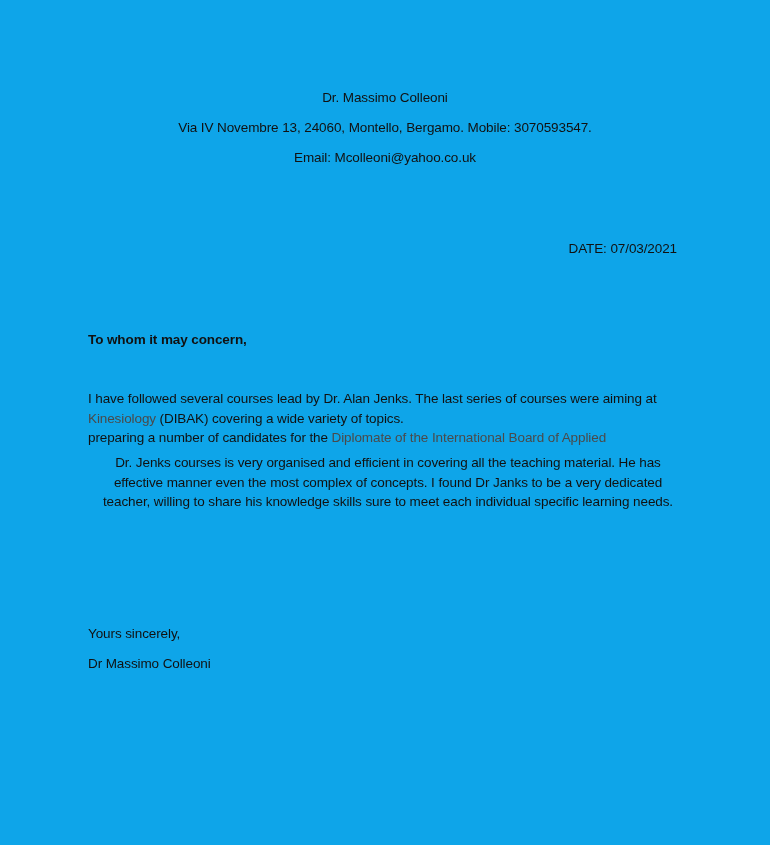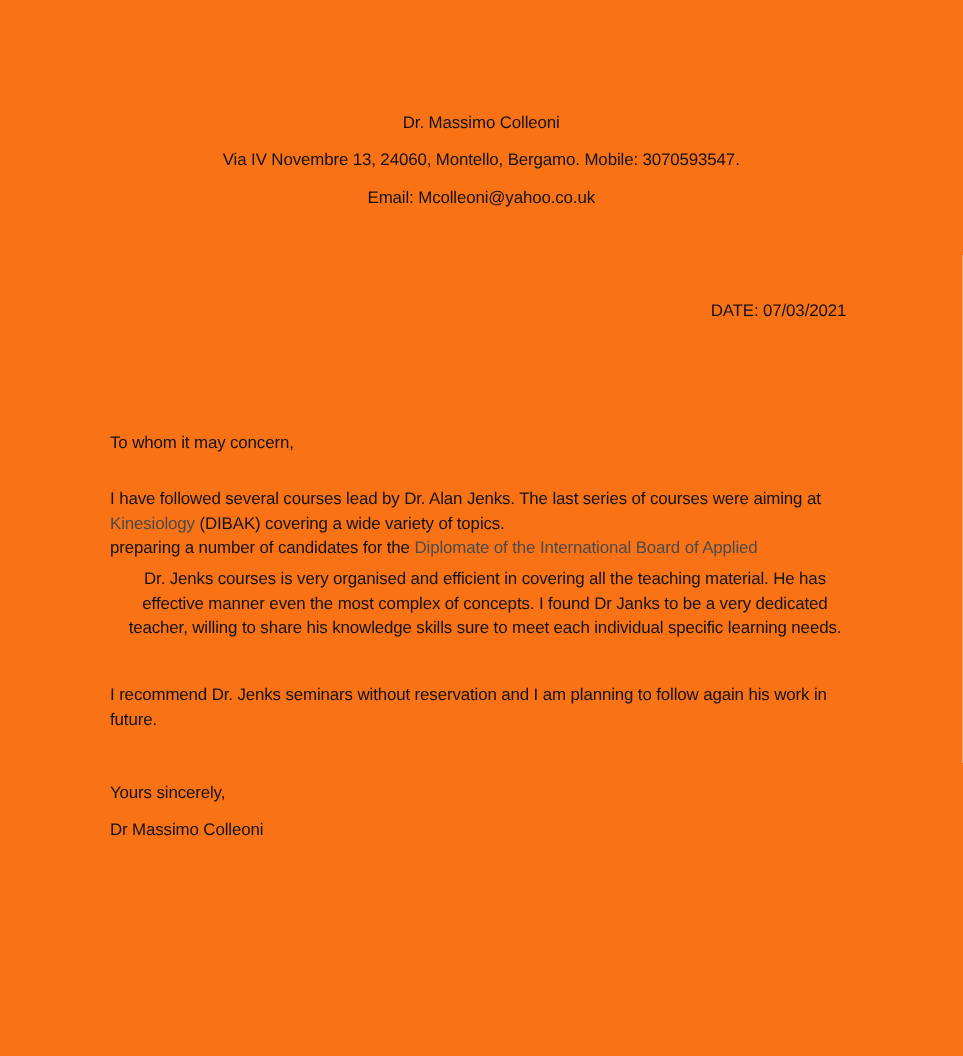--- a/index.html
+++ b/index.html
@@ -14,21 +14,21 @@
       overflow: hidden;
       font-family: "Liberation Sans", "DejaVu Sans", sans-serif;
       color: #111111;
       font-size: 13.5px;
       letter-spacing: -0.1px;
     }
     .page {
       position: absolute;
       left: 0; top: 0;
       width: 770px; height: 845px;
-      background: #f97316;
+      background: #0ea5e9;
     }
     .center-line {
       position: absolute;
       left: 0;
       width: 770px;
       text-align: center;
       white-space: nowrap;
     }
     .line {
       position: absolute;
@@ -59,35 +59,31 @@
 <body>
 
 <div class="page">
 
   <div class="center-line" style="top:90px;">Dr. Massimo Colleoni</div>
   <div class="center-line" style="top:120px;">Via IV Novembre 13, 24060, Montello, Bergamo. Mobile: 3070593547.</div>
   <div class="center-line" style="top:150px;">Email: Mcolleoni@yahoo.co.uk</div>
 
   <div class="date">DATE: 07/03/2021</div>
 
-  <div class="line" style="top:346px;">To whom it may concern,</div>
+  <div class="line" style="top:332px;font-weight:bold;">To whom it may concern,</div>
 
   <div class="para" style="top:389px;">
     <span class="l">I have followed several courses lead by Dr. Alan Jenks. The last series of courses were aiming at</span>
     <span class="l"><span class="muted">Kinesiology</span><span> (DIBAK) covering a wide variety of topics.</span></span>
     <span class="l"><span>preparing a number of candidates for the </span><span class="muted">Diplomate of the International Board of Applied</span></span>
   </div>
 
   <div class="para" style="top:453px;text-align:center;">
     <span class="l">Dr. Jenks courses is very organised and efficient in covering all the teaching material. He has</span>
     <span class="l">effective  manner even the most complex of concepts. I found Dr Janks to be a very dedicated</span>
     <span class="l">teacher, willing to share his knowledge skills sure to meet each individual specific learning needs.</span>
   </div>
 
-  <div class="para" style="top:546px;">
-    <span class="l">I recommend Dr. Jenks seminars without reservation and I am planning to follow again his work in</span>
-    <span class="l">future.</span>
-  </div>
 
   <div class="line" style="top:626px;">Yours sincerely,</div>
   <div class="line" style="top:656px;">Dr Massimo Colleoni</div>
 
 </div>
 
 </body></html>

